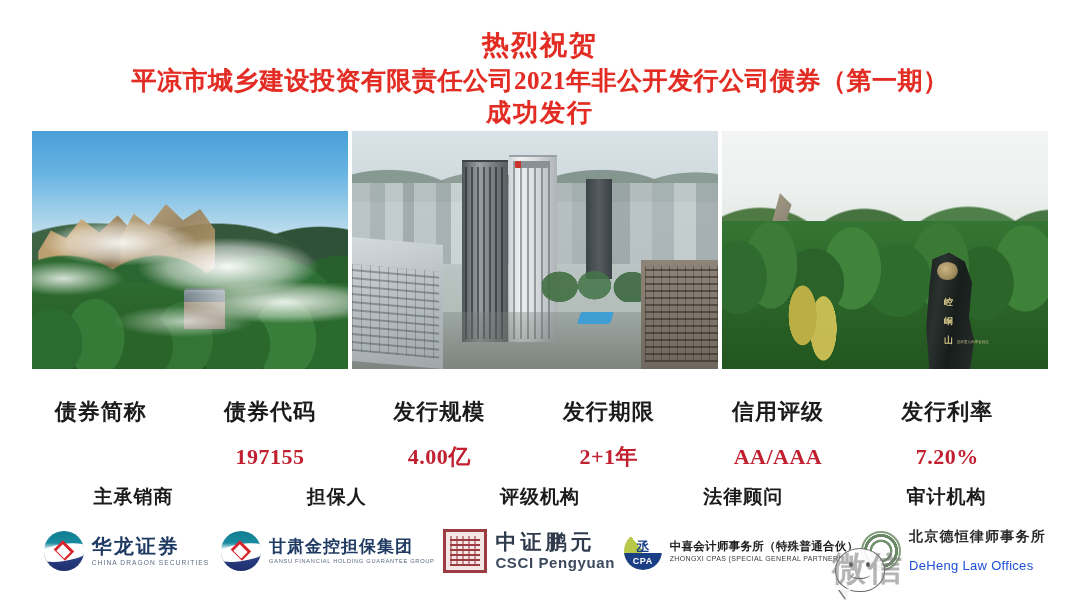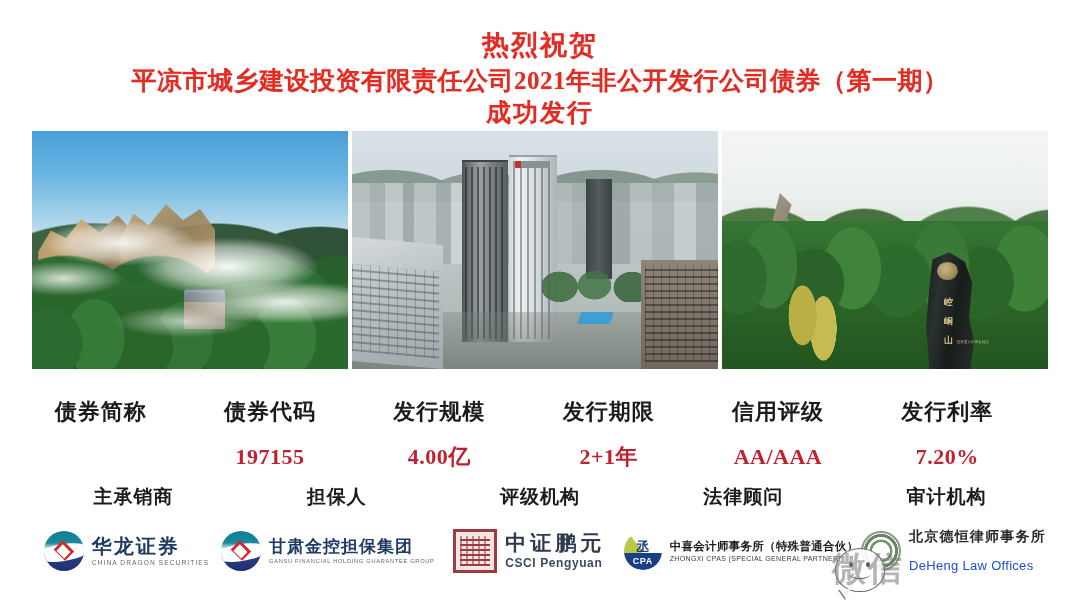--- a/index.html
+++ b/index.html
@@ -408,21 +408,21 @@
     background:
       repeating-linear-gradient(0deg, #9c3c42 0 2px, transparent 2px 5px),
       repeating-linear-gradient(90deg, rgba(156,60,66,.55) 0 2px, transparent 2px 6px);
   }
   .pengyuan-cn {
     font-size: 21px; font-weight: bold; color: #2f3a4d;
     letter-spacing: 4px; line-height: 1.05; white-space: nowrap;
     font-family: "Liberation Sans", "DejaVu Sans", sans-serif;
   }
   .pengyuan-en {
-    font-size: 12px; font-weight: bold; color: #3d4a5e;
+    font-size: 15px; font-weight: bold; color: #3d4a5e;
     letter-spacing: .6px; white-space: nowrap; margin-top: 1px;
     font-family: "Liberation Sans", "DejaVu Sans", sans-serif;
   }
 
   
   .cpa-badge {
     width: 38px; height: 38px;
     border-radius: 50%;
     background: conic-gradient(from 200deg, #b8c94a 0deg 120deg, #ffffff 120deg 360deg);
     position: relative;

